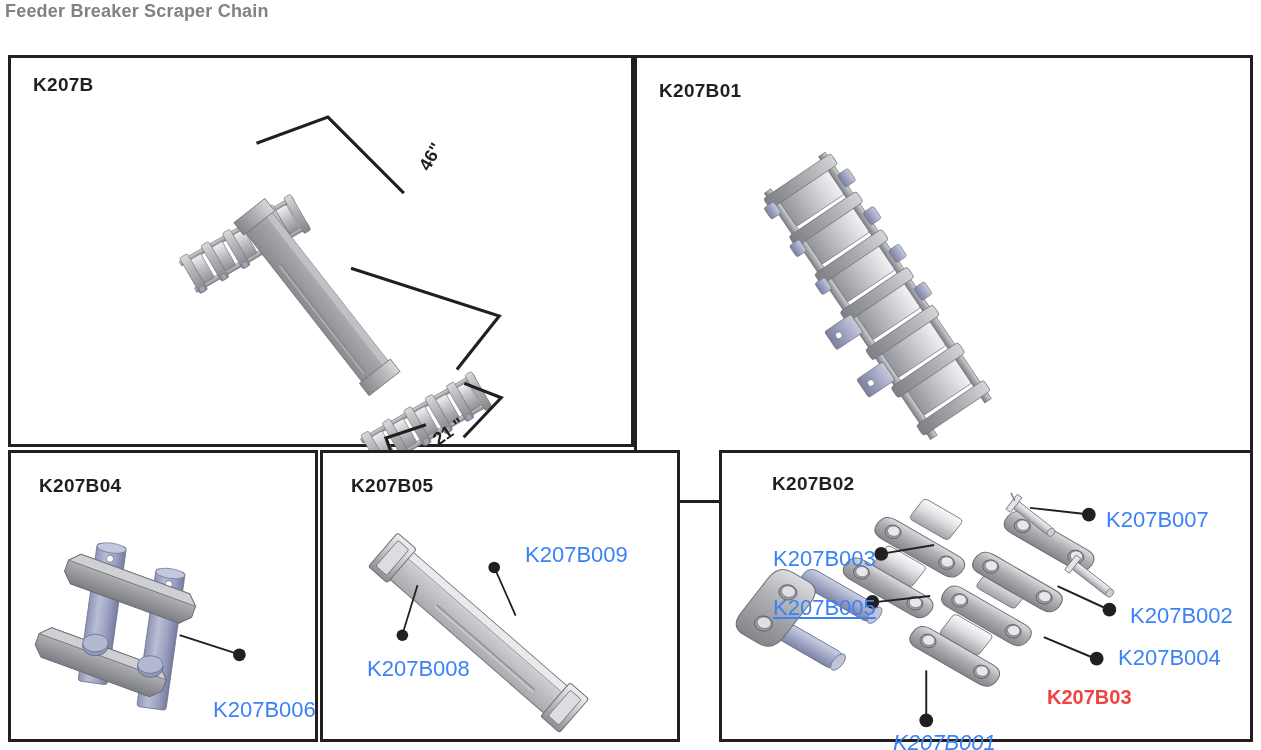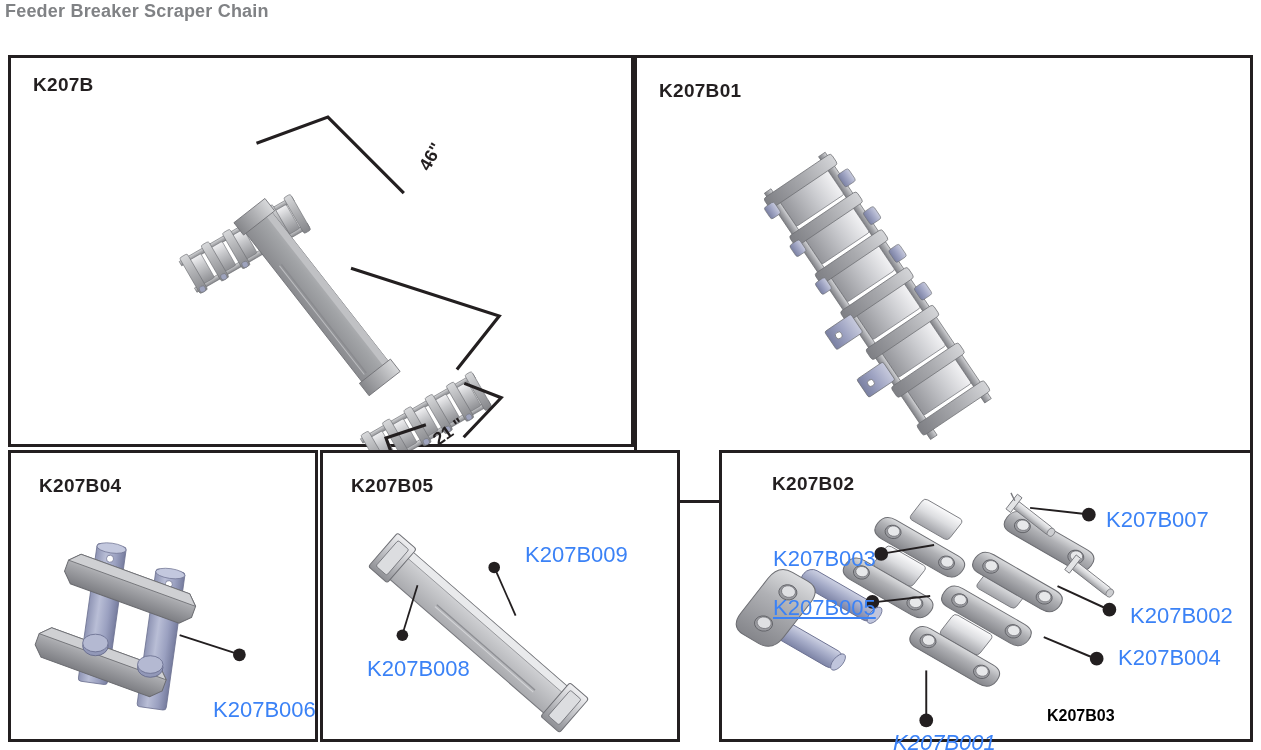--- a/index.html
+++ b/index.html
@@ -19,22 +19,22 @@
   #panel-k207b05{left:320px; top:450px; width:360px; height:292px;}
   #panel-k207b02{left:719px; top:450px; width:534px; height:292px;}
 
   .panel-title{position:absolute;font-size:19px;font-weight:bold;color:#231f20;
                white-space:nowrap;letter-spacing:.3px;}
   #t-k207b  {left:22px;  top:16px;}
   #t-k207b01{left:22px;  top:22px;}
   #t-k207b04{left:28px;  top:22px;}
   #t-k207b05{left:28px;  top:22px;}
   #t-k207b02{left:50px;  top:20px;}
-  #t-k207b03{position:absolute;left:325px;top:254px;font-size:16px;font-weight:bold;
-             color:#000000;white-space:nowrap;}
+  #t-k207b03{position:absolute;left:325px;top:233px;font-size:20px;font-weight:bold;
+             color:#ef4444;white-space:nowrap;}
 
   .art{position:absolute;left:0;top:0;width:100%;height:100%;overflow:visible;}
 
   .callout{position:absolute;font-size:22px;color:#3b82f6;white-space:nowrap;
            font-family:"Liberation Sans", sans-serif;}
   .dim{position:absolute;font-size:18px;font-weight:bold;color:#231f20;white-space:nowrap;}
 </style>
 </head>
 <body>
 

